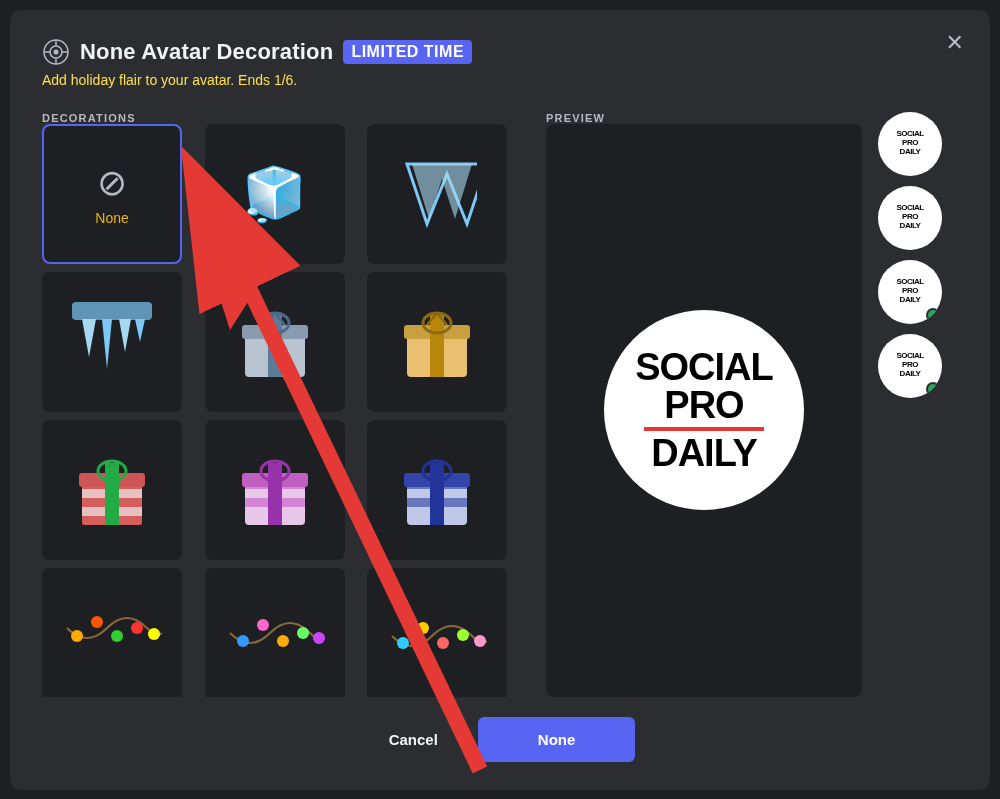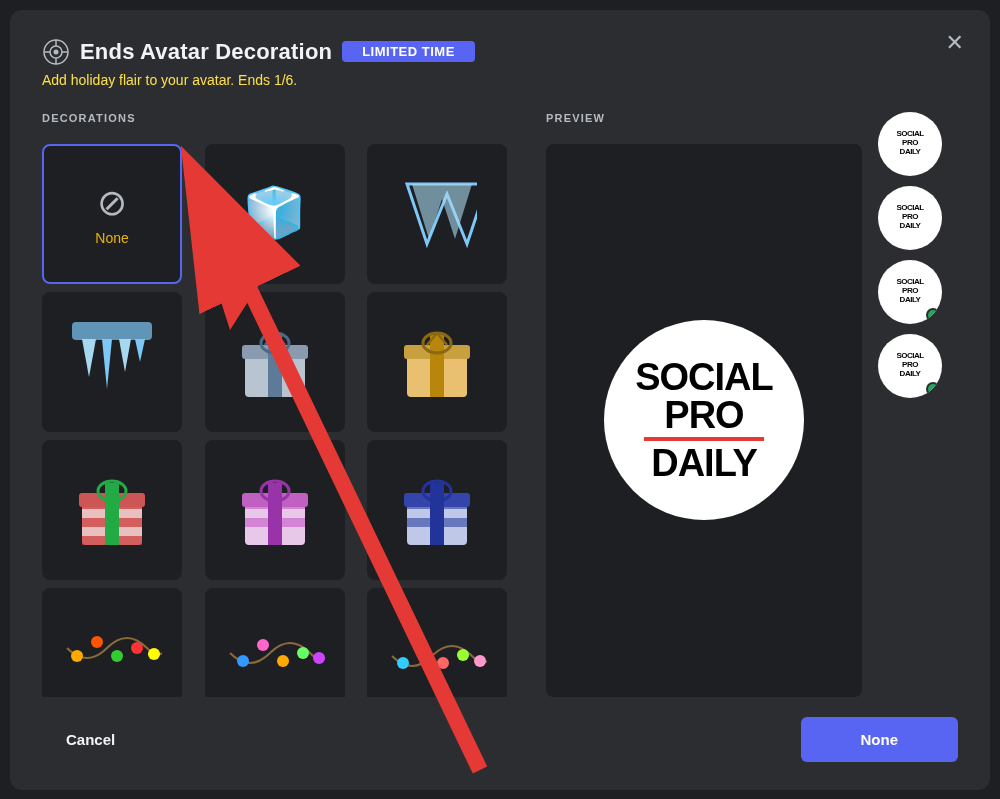--- a/index.html
+++ b/index.html
@@ -37,23 +37,23 @@
     }
     .modal-title {
       color: #f2f3f5;
       font-size: 22px;
       font-weight: 700;
       letter-spacing: 0.2px;
     }
     .limited-badge {
       background: #5865f2;
       color: #ffffff;
-      font-size: 13px;
+      font-size: 16px;
       font-weight: 700;
-      padding: 3px 20px;
+      padding: 3px 8px;
       border-radius: 4px;
       letter-spacing: 0.5px;
     }
     .close-btn {
       position: absolute;
       top: 22px;
       right: 26px;
       background: none;
       border: none;
       color: #b5bac1;
@@ -76,21 +76,21 @@
       width: 480px;
       flex-shrink: 0;
       display: flex;
       flex-direction: column;
     }
     .section-label {
       color: #b5bac1;
       font-size: 11px;
       font-weight: 700;
       letter-spacing: 1.2px;
-      margin-bottom: 20px;
+      margin-bottom: 0;
     }
     .decorations-grid {
       display: grid;
       grid-template-columns: repeat(3, 1fr);
       gap: 8px;
       overflow-y: auto;
     }
     .decoration-item {
       background: #1e1f22;
       border-radius: 8px;
@@ -172,21 +172,21 @@
       bottom: 2px;
       right: 2px;
       width: 14px;
       height: 14px;
       border-radius: 50%;
       background: #23a55a;
       border: 2px solid #2b2d31;
     }
     .modal-footer {
       display: flex;
-      justify-content: space-between;
+      justify-content: center;
       gap: 16px;
       padding-top: 20px;
       align-items: center;
     }
     .cancel-btn {
       background: none;
       border: none;
       color: #f2f3f5;
       font-size: 15px;
       font-weight: 600;
@@ -228,21 +228,21 @@
       <svg width="26" height="26" viewBox="0 0 26 26" fill="none">
         <circle cx="13" cy="13" r="12" fill="#2b2d31" stroke="#b5bac1" stroke-width="1.5"></circle>
         <circle cx="13" cy="13" r="6" fill="none" stroke="#b5bac1" stroke-width="1.5"></circle>
         <circle cx="13" cy="13" r="2.5" fill="#b5bac1"></circle>
         <line x1="13" y1="1" x2="13" y2="7" stroke="#b5bac1" stroke-width="1.5"></line>
         <line x1="13" y1="19" x2="13" y2="25" stroke="#b5bac1" stroke-width="1.5"></line>
         <line x1="1" y1="13" x2="7" y2="13" stroke="#b5bac1" stroke-width="1.5"></line>
         <line x1="19" y1="13" x2="25" y2="13" stroke="#b5bac1" stroke-width="1.5"></line>
       </svg>
     </div>
-    <h1 class="modal-title">Ends Avatar Decoration</h1>
+    <h1 class="modal-title">None Avatar Decoration</h1>
     <span class="limited-badge">LIMITED TIME</span>
     <button class="close-btn">✕</button>
   </div>
   <p class="modal-subtitle">Add holiday flair to your avatar. Ends 1/6.</p>
 
   <div class="modal-body">
 
     <div class="left-panel">
       <div class="section-label">DECORATIONS</div>
       <div class="decorations-grid">

